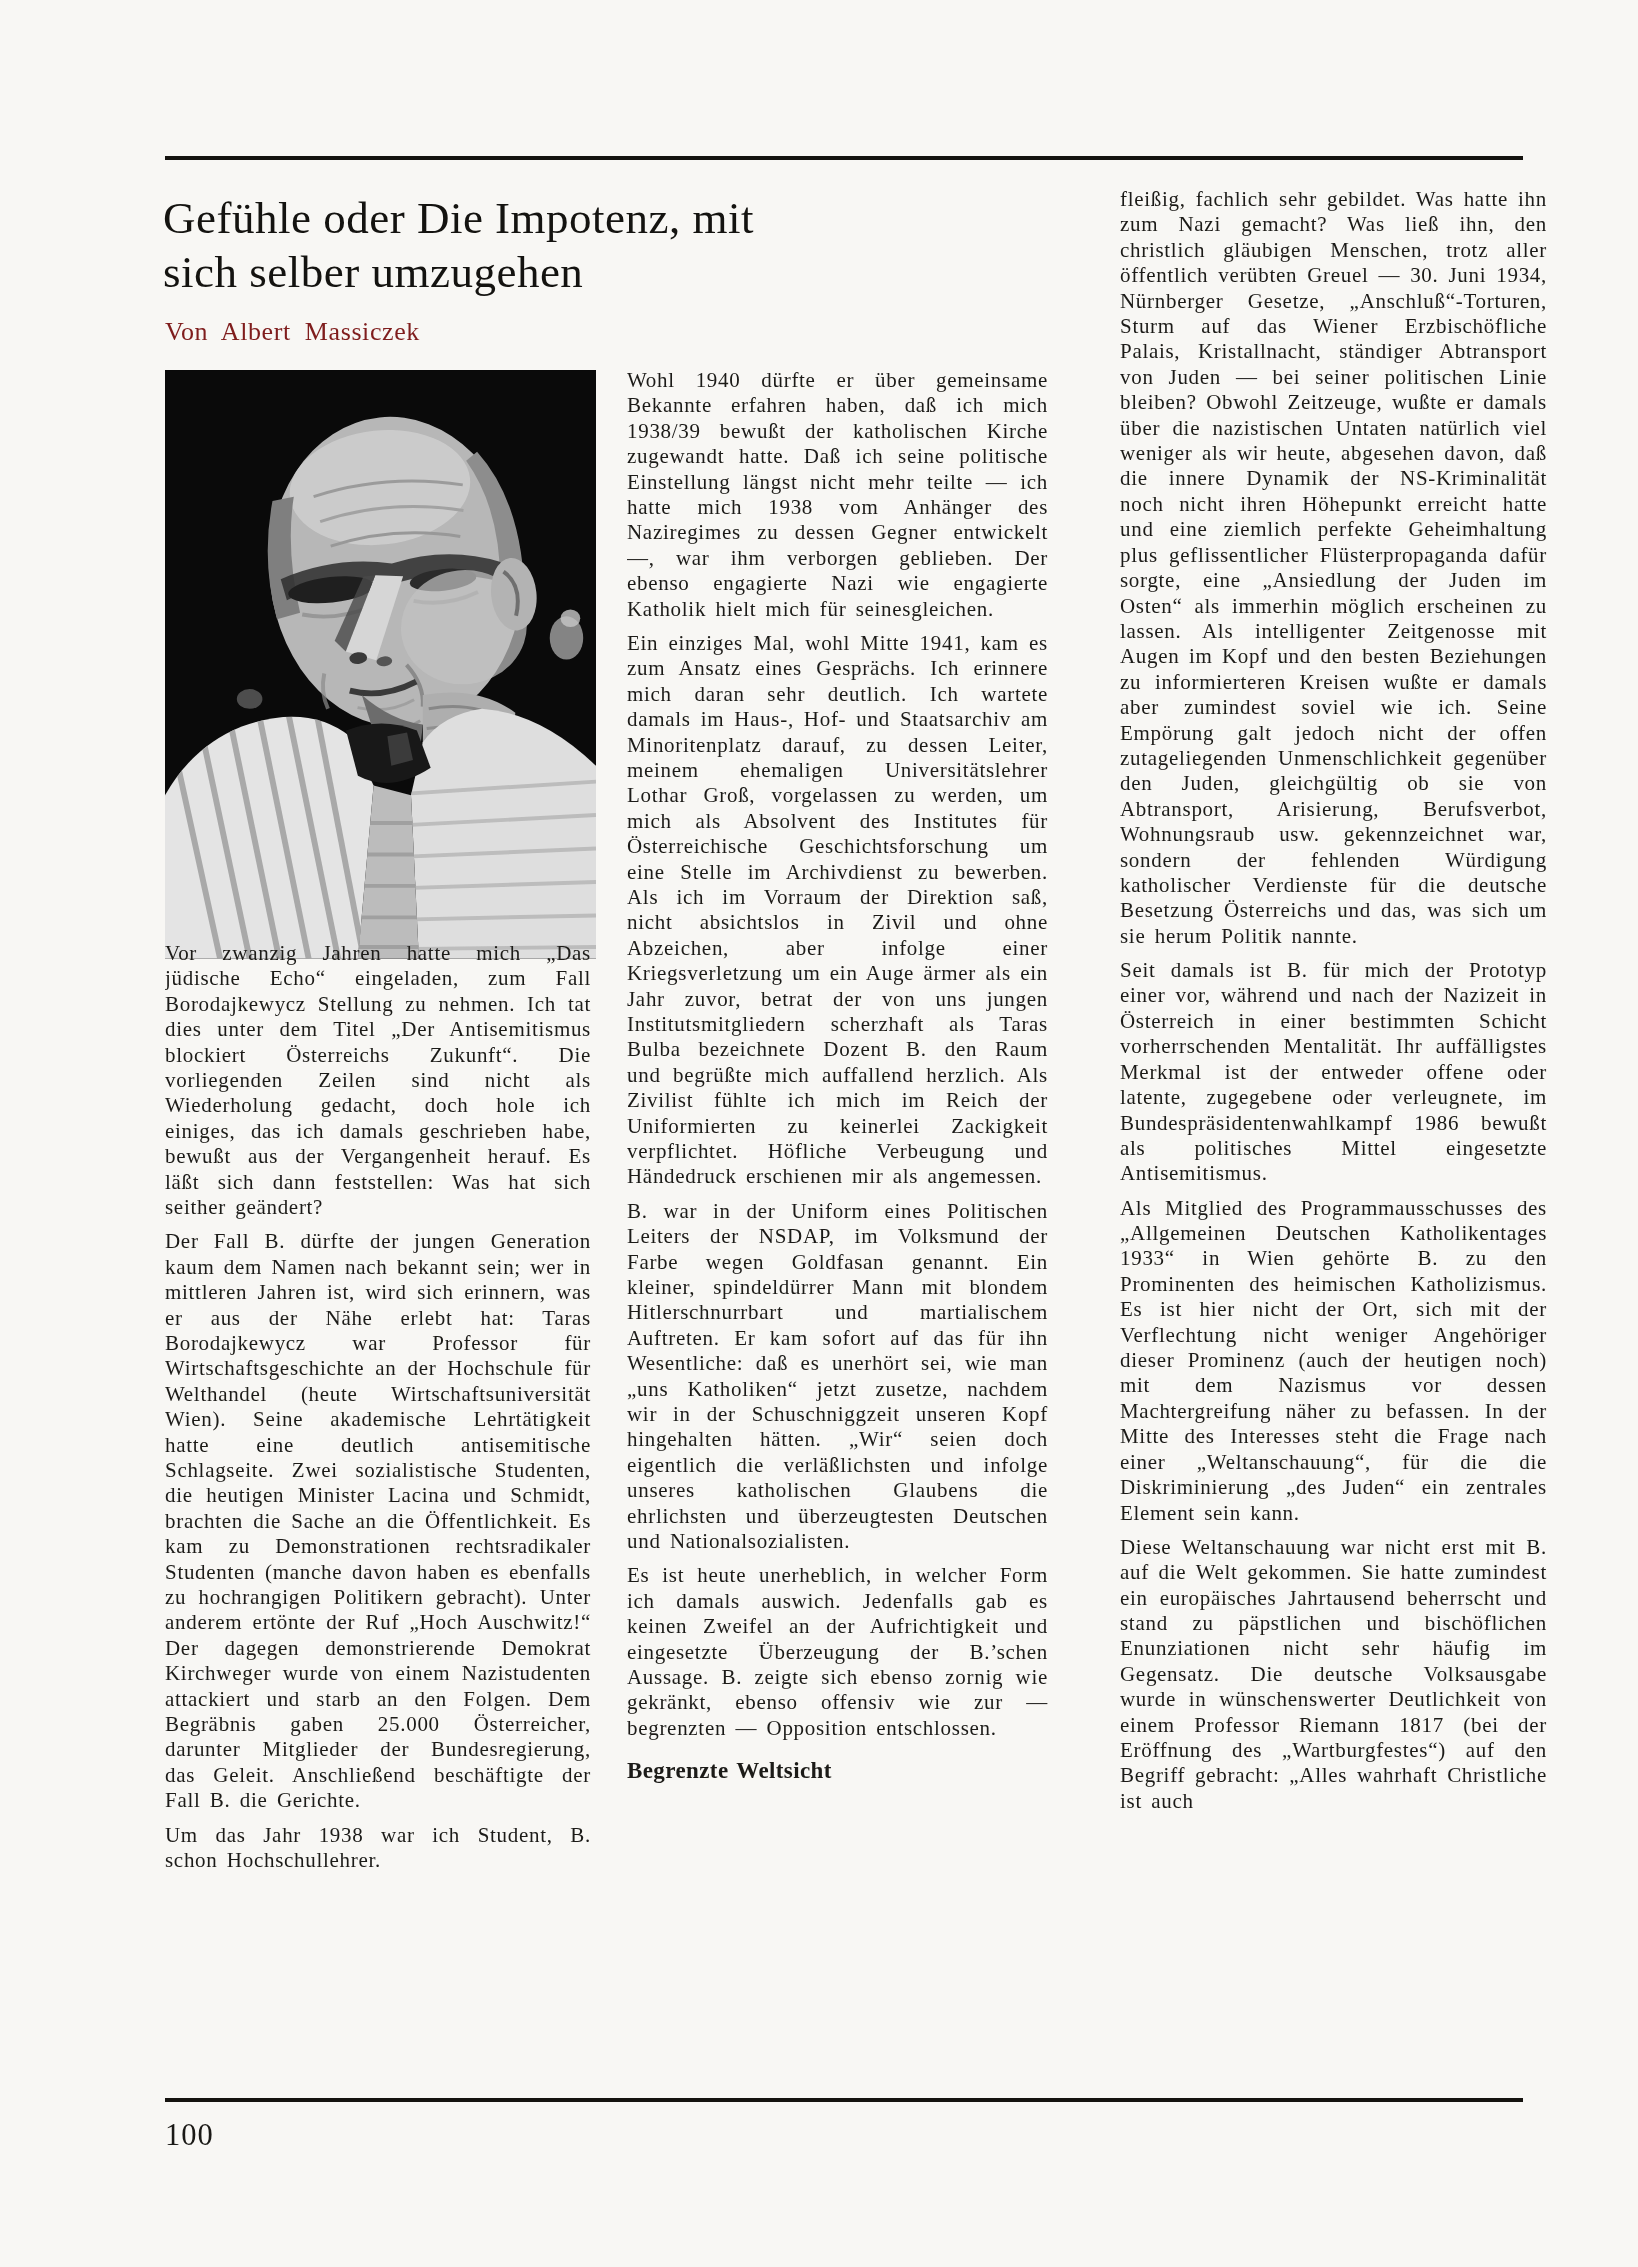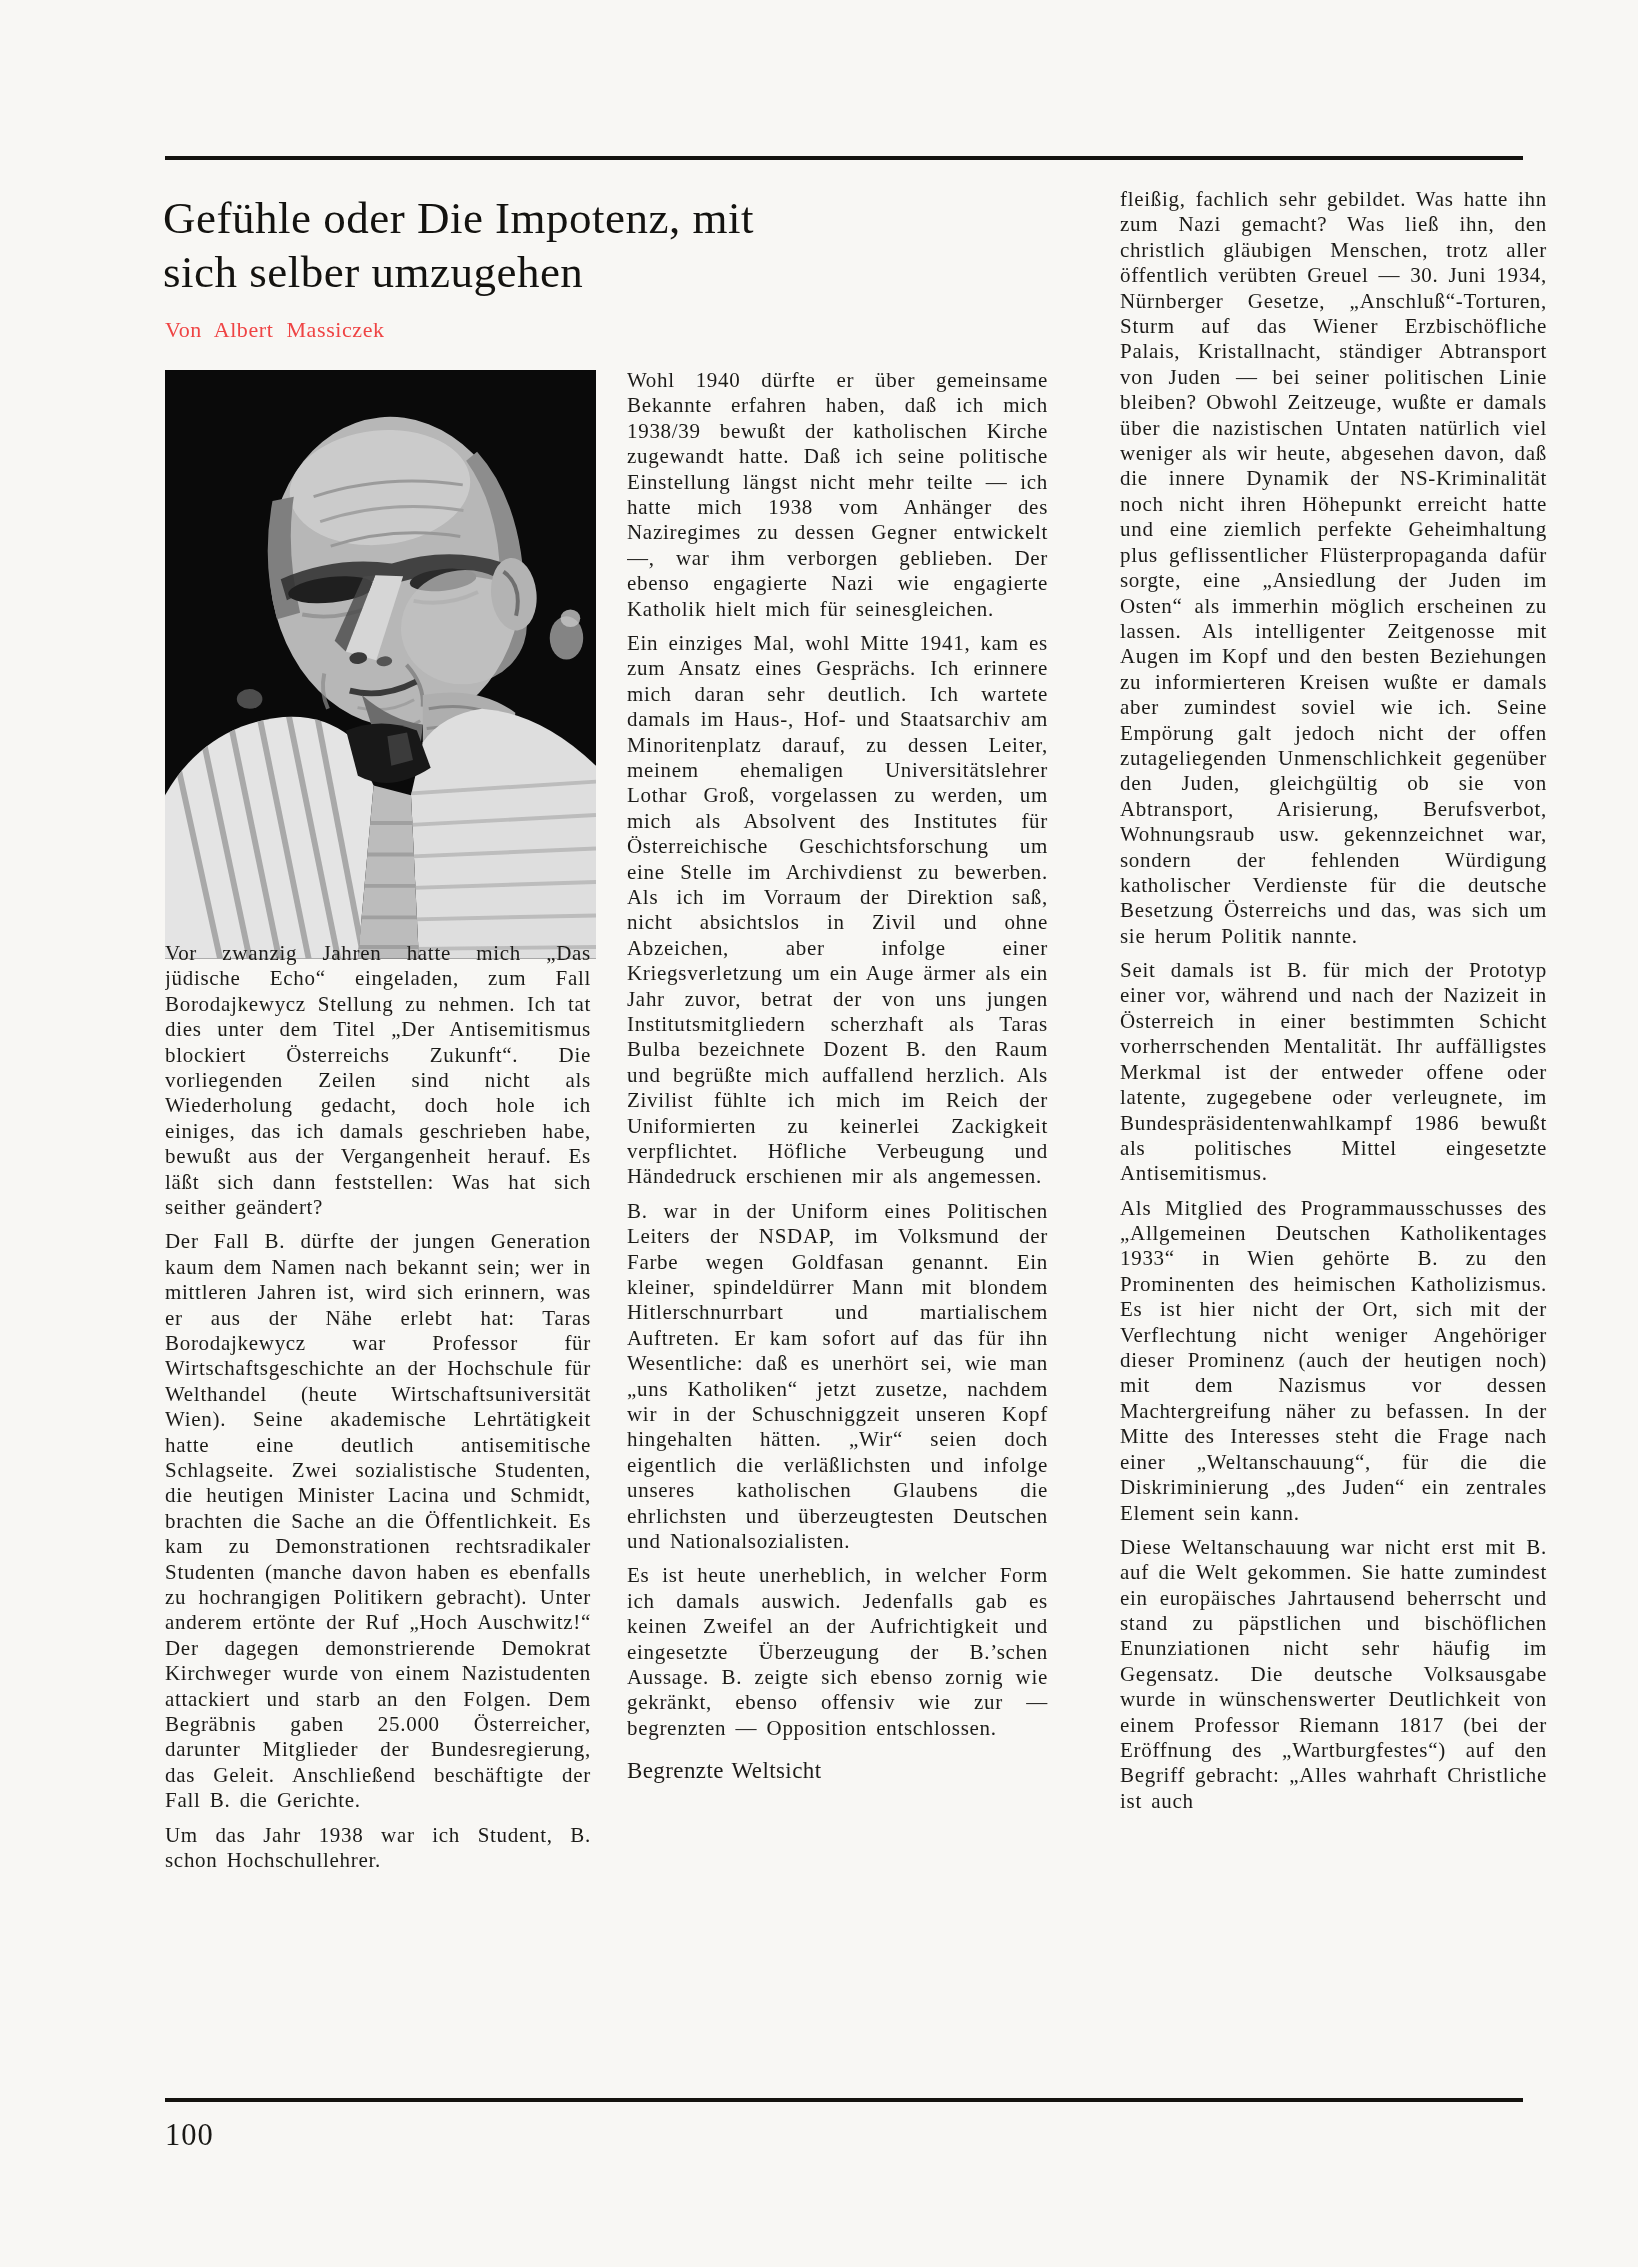--- a/index.html
+++ b/index.html
@@ -14,40 +14,40 @@
   .rule{position:absolute;background:#15130f;height:3.9px;}
   .rule.top{left:165px;top:156px;width:1358px;}
   .rule.bottom{left:165px;top:2098px;width:1358px;}
   .title{
     position:absolute;left:163px;top:191px;width:887px;
     font-size:45px;font-weight:normal;line-height:54px;
     letter-spacing:0.5px;color:#141310;
   }
   .byline{
     position:absolute;left:165px;top:317px;
-    font-size:22px;letter-spacing:0.6px;word-spacing:6.9px;color:#ef4444;
+    font-size:26px;letter-spacing:0.6px;word-spacing:6.9px;color:#7f1d1d;
   }
   .photo{
     position:absolute;left:165px;top:370px;width:431px;height:589px;
     background:#0a0a0a;
   }
   .photo svg{display:block;}
   .col{
     position:absolute;
     font-size:21px;line-height:25.4px;
     letter-spacing:0.7px;word-spacing:3.4px;
     text-align:justify;overflow:hidden;
   }
   .col p{margin:0 0 8.9px 0;}
   .col p:last-child{margin-bottom:0;}
   .col1{left:165px;top:941px;width:426px;height:1084px;}
   .col2{left:627px;top:368px;width:421px;height:1722px;}
   .col3{left:1082px;top:187px;width:427px;height:1903px;margin-left:38px;}
   .sec-heading{
-    font-size:23px;font-weight:normal;letter-spacing:0.4px;word-spacing:2px;
+    font-size:23px;font-weight:bold;letter-spacing:0.4px;word-spacing:2px;
     margin:16.7px 0 10.8px 0;text-align:left;
   }
   .pagenum{
     position:absolute;left:165px;top:2118px;
     font-size:30.5px;font-weight:normal;letter-spacing:1px;color:#1a1916;
   }
 </style>
 </head>
 <body>
 

